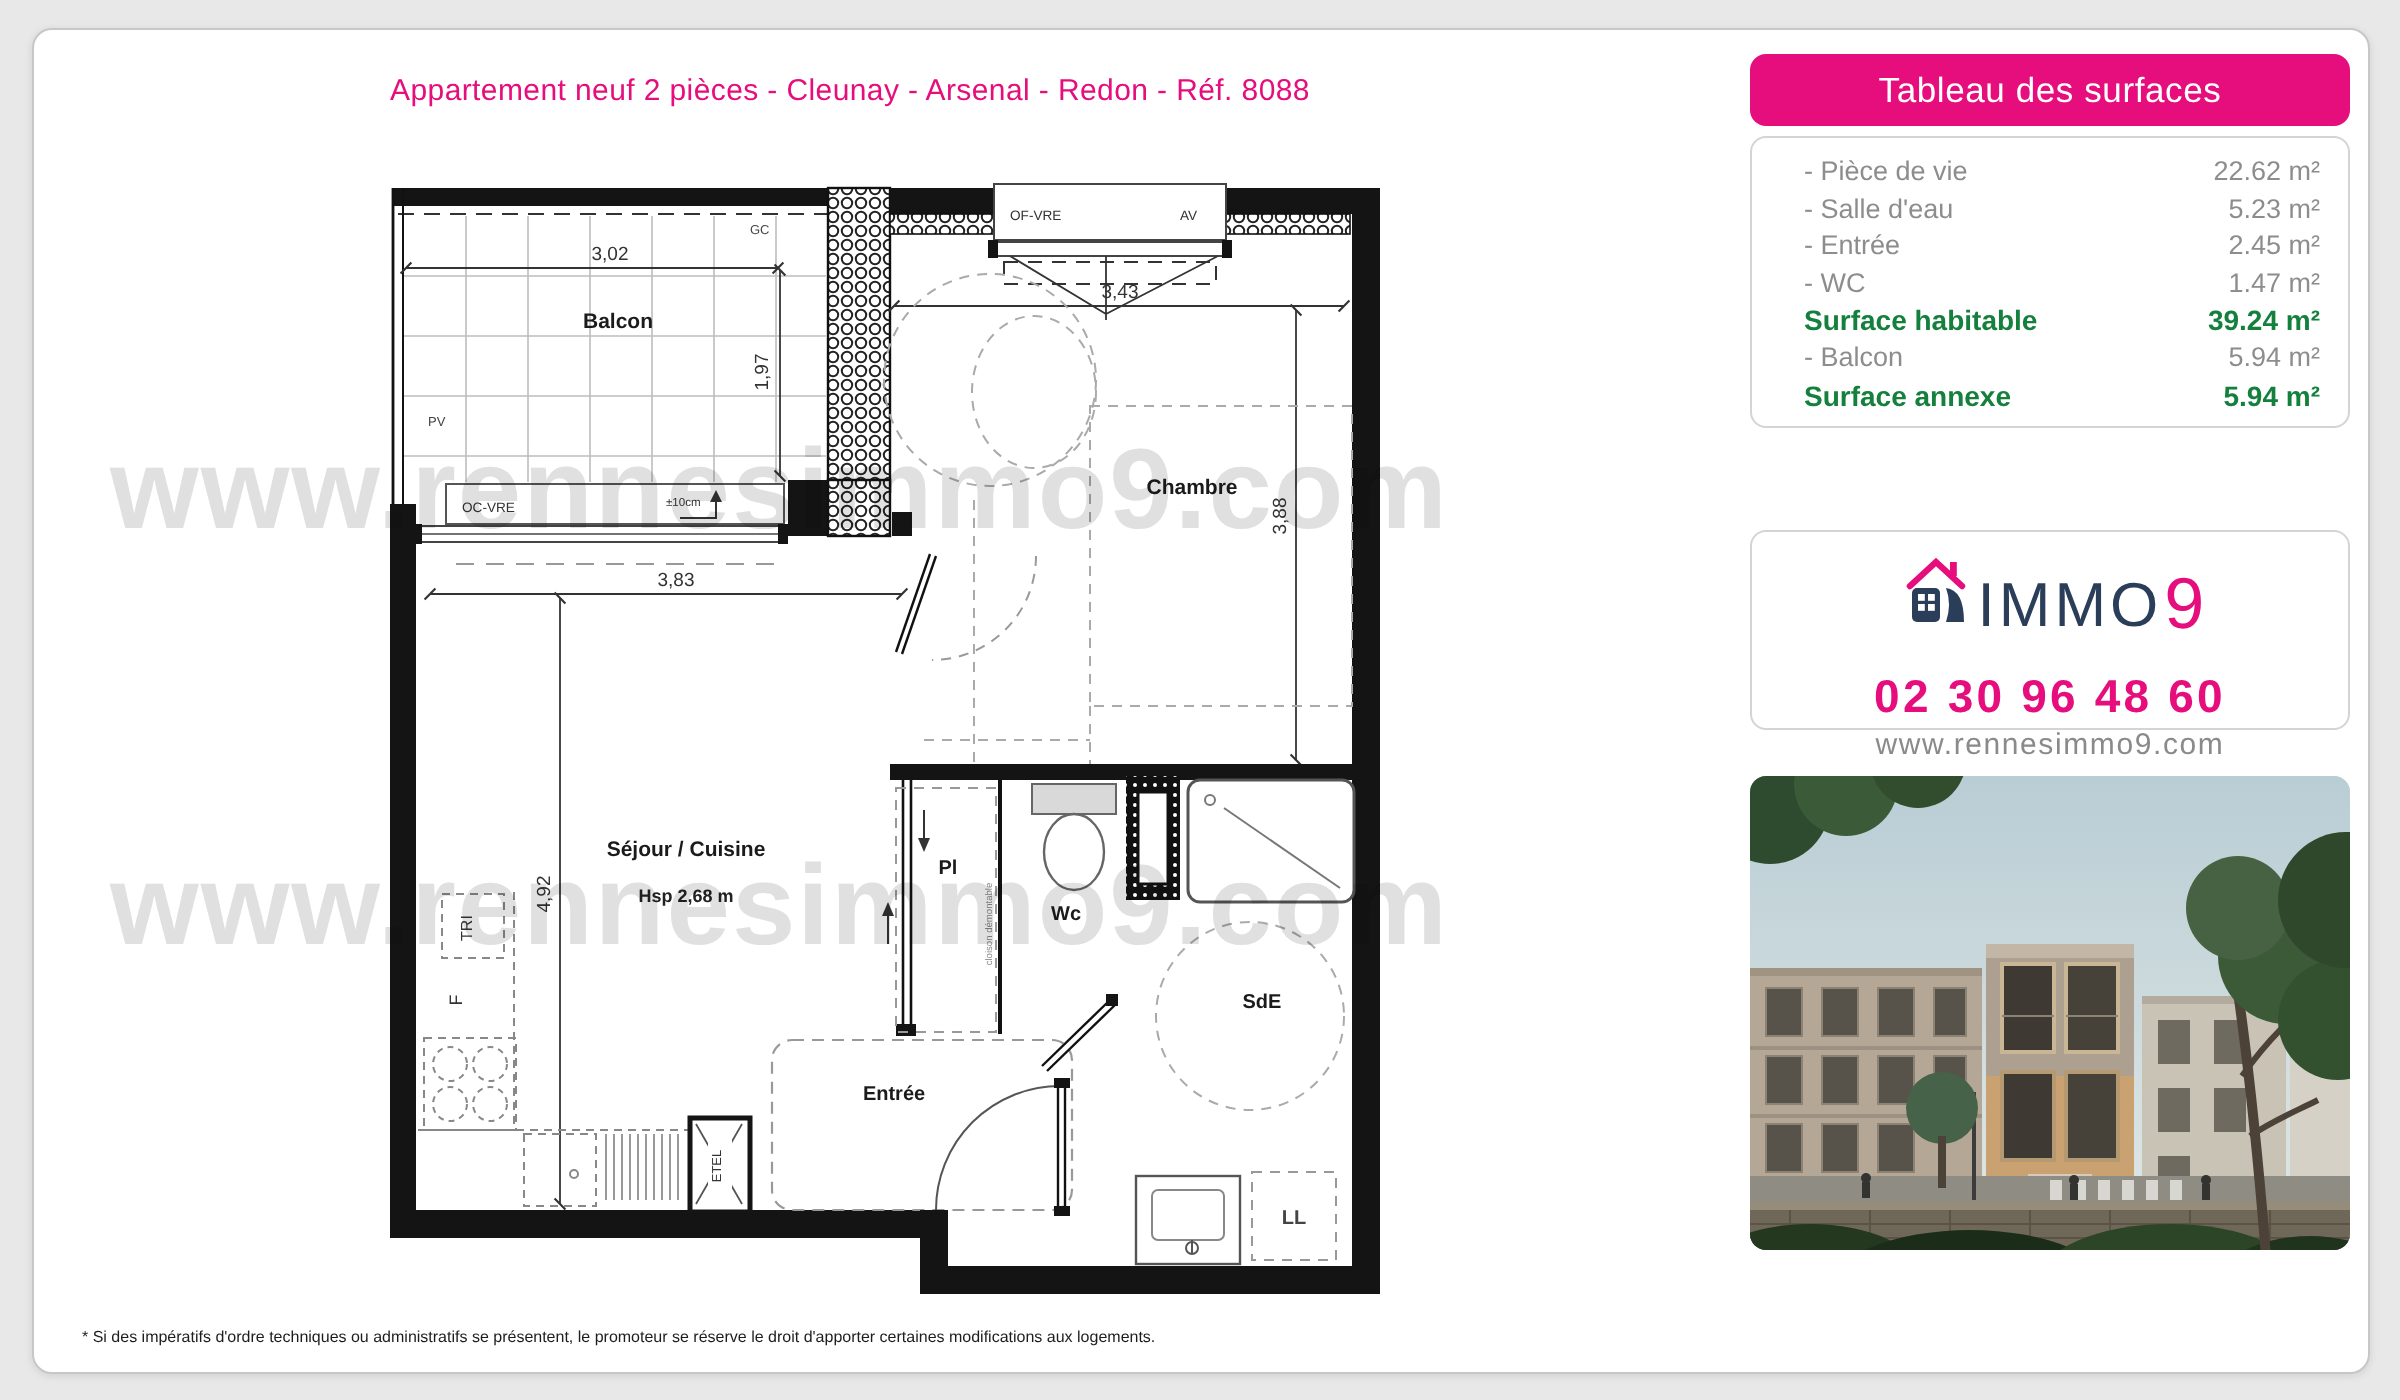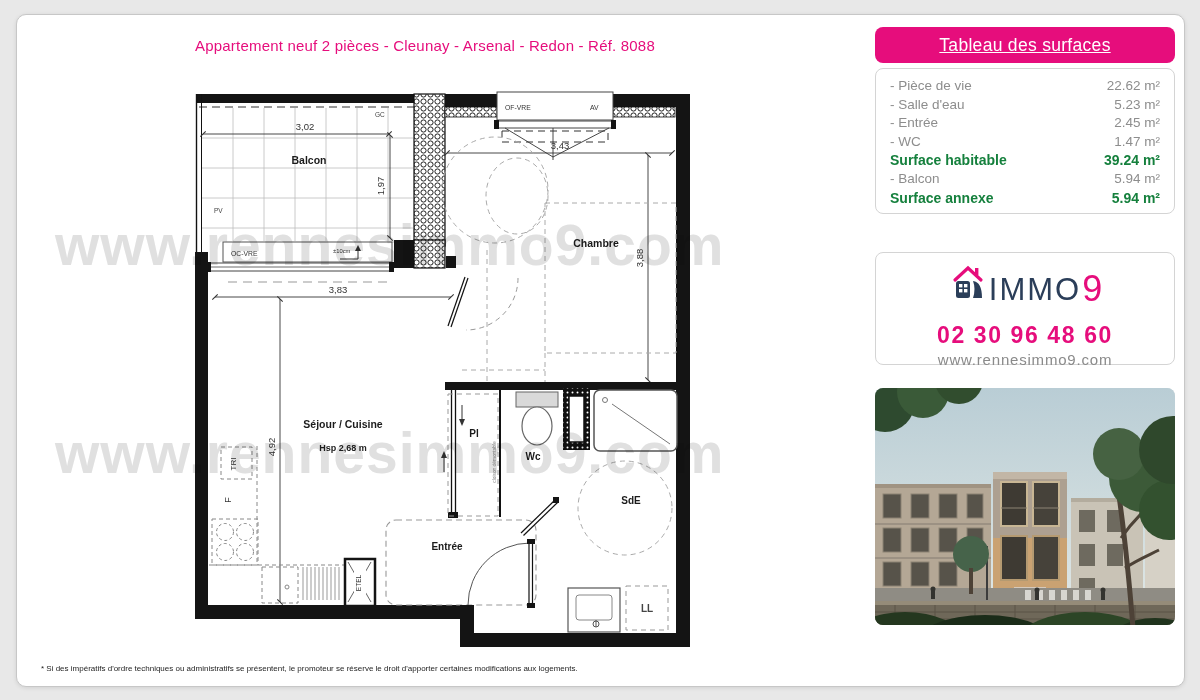--- a/index.html
+++ b/index.html
@@ -8,25 +8,25 @@
   .card{position:absolute;left:16px;top:14px;width:1167px;height:671px;background:#fff;
         border:1px solid #c7c7c7;border-radius:10px;box-shadow:0 1px 4px rgba(0,0,0,.10);}
   .title{position:absolute;left:60px;top:37px;width:730px;text-align:center;color:#e60d7c;
          font-size:15px;font-weight:normal;letter-spacing:.2px;}
   .plan{position:absolute;left:190px;top:85px;}
   .wm{position:absolute;font-weight:bold;font-size:57px;letter-spacing:1px;color:#e0e0e0;
       mix-blend-mode:multiply;white-space:nowrap;pointer-events:none;z-index:5;}
   .wm1{left:55px;top:212px}.wm2{left:55px;top:420px}
   .col{position:absolute;left:875px;width:300px;box-sizing:border-box;}
   .surf-head{top:27px;height:36px;background:#e60d7c;border-radius:8px;color:#fff;display:flex;
-             align-items:center;justify-content:center;font-size:17.5px;font-weight:500;letter-spacing:.3px;text-decoration:underline;}
-  .surf-box{top:68px;border:1px solid #d4d4d4;border-radius:8px;padding:8px 14px 6px 14px;background:#fff;}
+             align-items:center;justify-content:center;font-size:17.5px;font-weight:500;letter-spacing:.3px;}
+  .surf-box{top:68px;border:1px solid #d4d4d4;border-radius:8px;padding:8px 14px 6px 26px;background:#fff;}
   .srow{display:flex;justify-content:space-between;font-size:13.5px;line-height:18.6px;color:#8d8d8d;}
   .srow.bold{font-weight:bold;color:#15803d;font-size:14px;}
-  .logo-box{top:252px;height:113px;border:1px solid #d4d4d4;border-radius:8px;text-align:center;
+  .logo-box{top:265px;height:100px;border:1px solid #d4d4d4;border-radius:8px;text-align:center;
             padding-top:8px;background:#fff;}
   .brandline{display:flex;align-items:flex-end;justify-content:center;gap:1px;height:44px;}
   .brand-immo{font-size:31px;color:#2b3e59;letter-spacing:2px;line-height:1;}
   .brand-9{font-size:36px;color:#e60d7c;line-height:.92;}
   .phone{font-size:23px;font-weight:bold;color:#e60d7c;letter-spacing:1.6px;margin-top:17px;}
   .site{font-size:15px;color:#8a8a8a;letter-spacing:.8px;margin-top:2px;}
   .photo{top:388px;height:237px;border-radius:8px;overflow:hidden;background:#cfdadd;}
   .footnote{position:absolute;left:25px;top:664px;font-size:8px;color:#1d1d1d;margin-left:16px;}
   svg text{font-family:"Liberation Sans",sans-serif;}
   .rlab{font-weight:bold;fill:#1b1b1b;}

